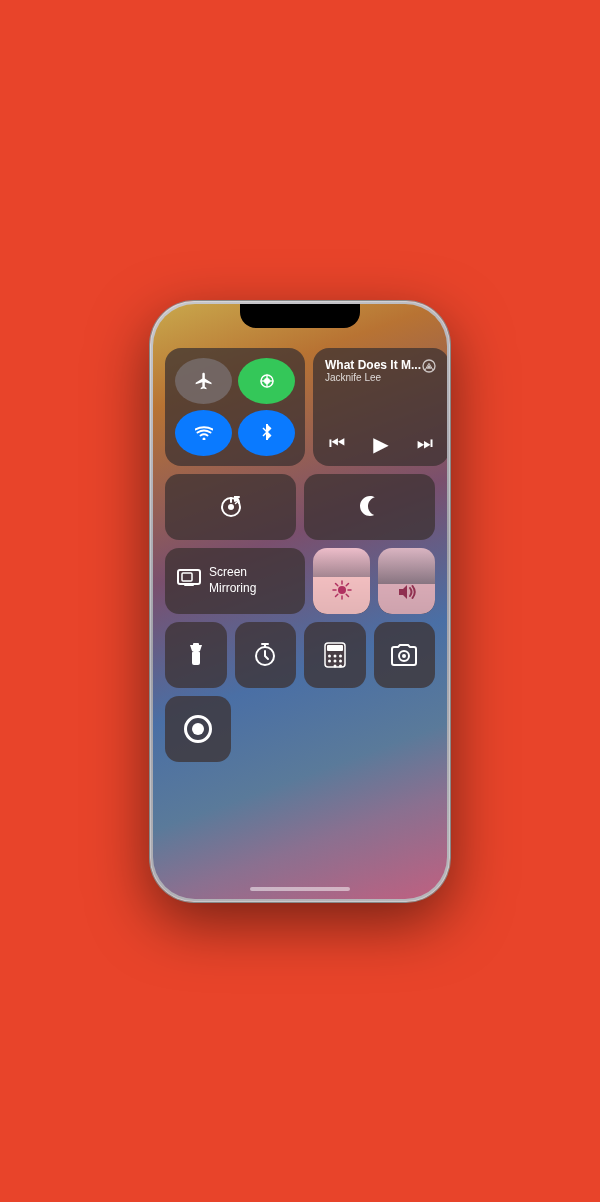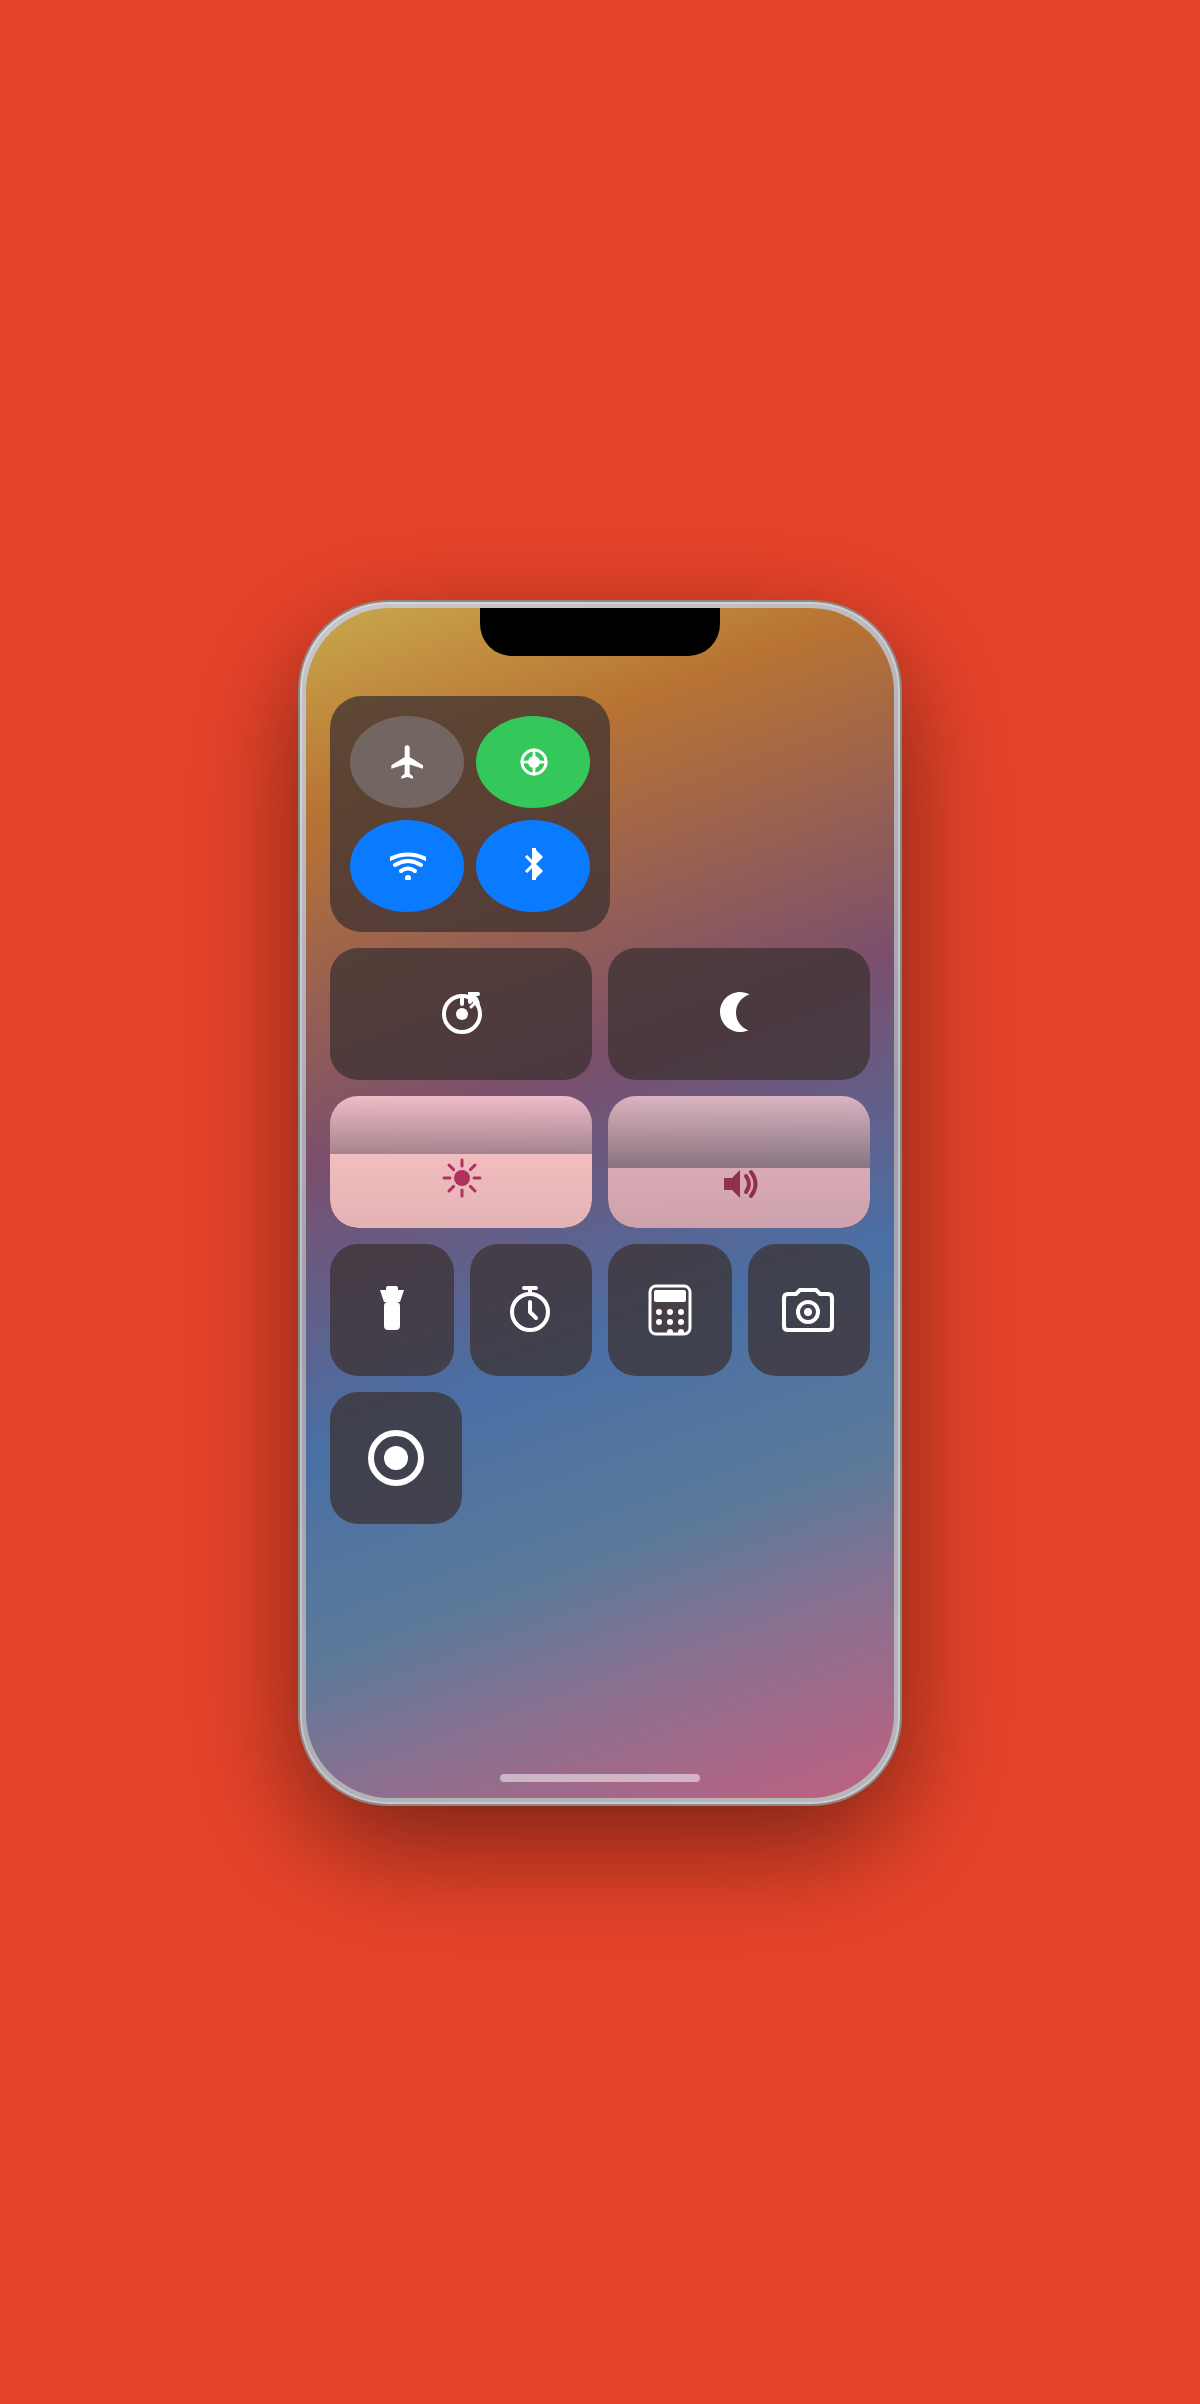--- a/index.html
+++ b/index.html
@@ -448,20 +448,40 @@
             <svg width="14" height="20" viewBox="0 0 14 20" fill="white">
               <path d="M7 1 L11 5 L7 9 L7 1Z" fill="white"></path>
               <path d="M7 9 L11 13 L7 17 L7 9Z" fill="white"></path>
               <path d="M7 1 L7 17" stroke="white" stroke-width="2"></path>
               <path d="M3 5 L11 13" stroke="white" stroke-width="1.5"></path>
               <path d="M3 13 L11 5" stroke="white" stroke-width="1.5"></path>
             </svg>
           </div>
         </div>
 
+        <div class="now-playing">
+          <div class="np-top">
+            <div class="np-info">
+              <div class="np-title">What Does It M...</div>
+              <div class="np-artist">Jacknife Lee</div>
+            </div>
+            <div class="np-airplay">
+              <svg width="16" height="16" viewBox="0 0 24 24" fill="rgba(255,255,255,0.7)">
+                <path d="M12 3 C7 3 3 7 3 12 C3 17 7 21 12 21 C17 21 21 17 21 12 C21 7 17 3 12 3Z" fill="none" stroke="rgba(255,255,255,0.7)" stroke-width="2"></path>
+                <path d="M8 16 L12 10 L16 16 Z" fill="rgba(255,255,255,0.7)"></path>
+                <path d="M6 18 L12 8 L18 18" fill="none" stroke="rgba(255,255,255,0.7)" stroke-width="1.5"></path>
+              </svg>
+            </div>
+          </div>
+          <div class="np-controls">
+            <button class="np-btn">⏮</button>
+            <button class="np-btn play">▶</button>
+            <button class="np-btn">⏭</button>
+          </div>
+        </div>
       </div>
 
       <div class="row2">
         <div class="control-btn rotation-lock">
           <svg width="28" height="28" viewBox="0 0 28 28" fill="none">
             <circle cx="14" cy="14" r="9" stroke="white" stroke-width="2"></circle>
             <path d="M14 5 L14 9" stroke="white" stroke-width="2" stroke-linecap="round"></path>
             <path d="M21 8 L18.5 10.5" stroke="white" stroke-width="1.5" stroke-linecap="round"></path>
             <circle cx="14" cy="14" r="3" fill="white"></circle>
             <path d="M18 4 Q22 6 22 10" stroke="white" stroke-width="2" fill="none" stroke-linecap="round"></path>
@@ -469,20 +489,30 @@
           </svg>
         </div>
         <div class="control-btn do-not-disturb">
           <svg width="26" height="26" viewBox="0 0 26 26" fill="white">
             <path d="M13 2 C7.5 2 3 6.5 3 12 C3 17.5 7.5 22 13 22 C14.5 22 15.9 21.7 17.2 21.1 C13.5 19.8 11 16.3 11 12.3 C11 8.1 13.8 4.5 17.8 3.3 C16.4 2.5 14.8 2 13 2Z"></path>
           </svg>
         </div>
       </div>
 
       <div class="row3">
+        <div class="screen-mirroring">
+          <div class="sm-icon">
+            <svg width="24" height="18" viewBox="0 0 24 18" fill="none">
+              <rect x="1" y="1" width="22" height="14" rx="2" stroke="white" stroke-width="2"></rect>
+              <rect x="5" y="4" width="10" height="8" rx="1" stroke="white" stroke-width="1.5"></rect>
+              <path d="M8 16 L16 16" stroke="white" stroke-width="2" stroke-linecap="round"></path>
+            </svg>
+          </div>
+          <div class="sm-text">Screen<br>Mirroring</div>
+        </div>
 
         <div class="brightness-slider">
           <div class="brightness-fill"></div>
           <div class="brightness-icon">
             <svg width="20" height="20" viewBox="0 0 20 20">
               <circle cx="10" cy="10" r="4" fill="#b03060"></circle>
               <line x1="10" y1="1" x2="10" y2="4" stroke="#b03060" stroke-width="1.5" stroke-linecap="round"></line>
               <line x1="10" y1="16" x2="10" y2="19" stroke="#b03060" stroke-width="1.5" stroke-linecap="round"></line>
               <line x1="1" y1="10" x2="4" y2="10" stroke="#b03060" stroke-width="1.5" stroke-linecap="round"></line>
               <line x1="16" y1="10" x2="19" y2="10" stroke="#b03060" stroke-width="1.5" stroke-linecap="round"></line>

